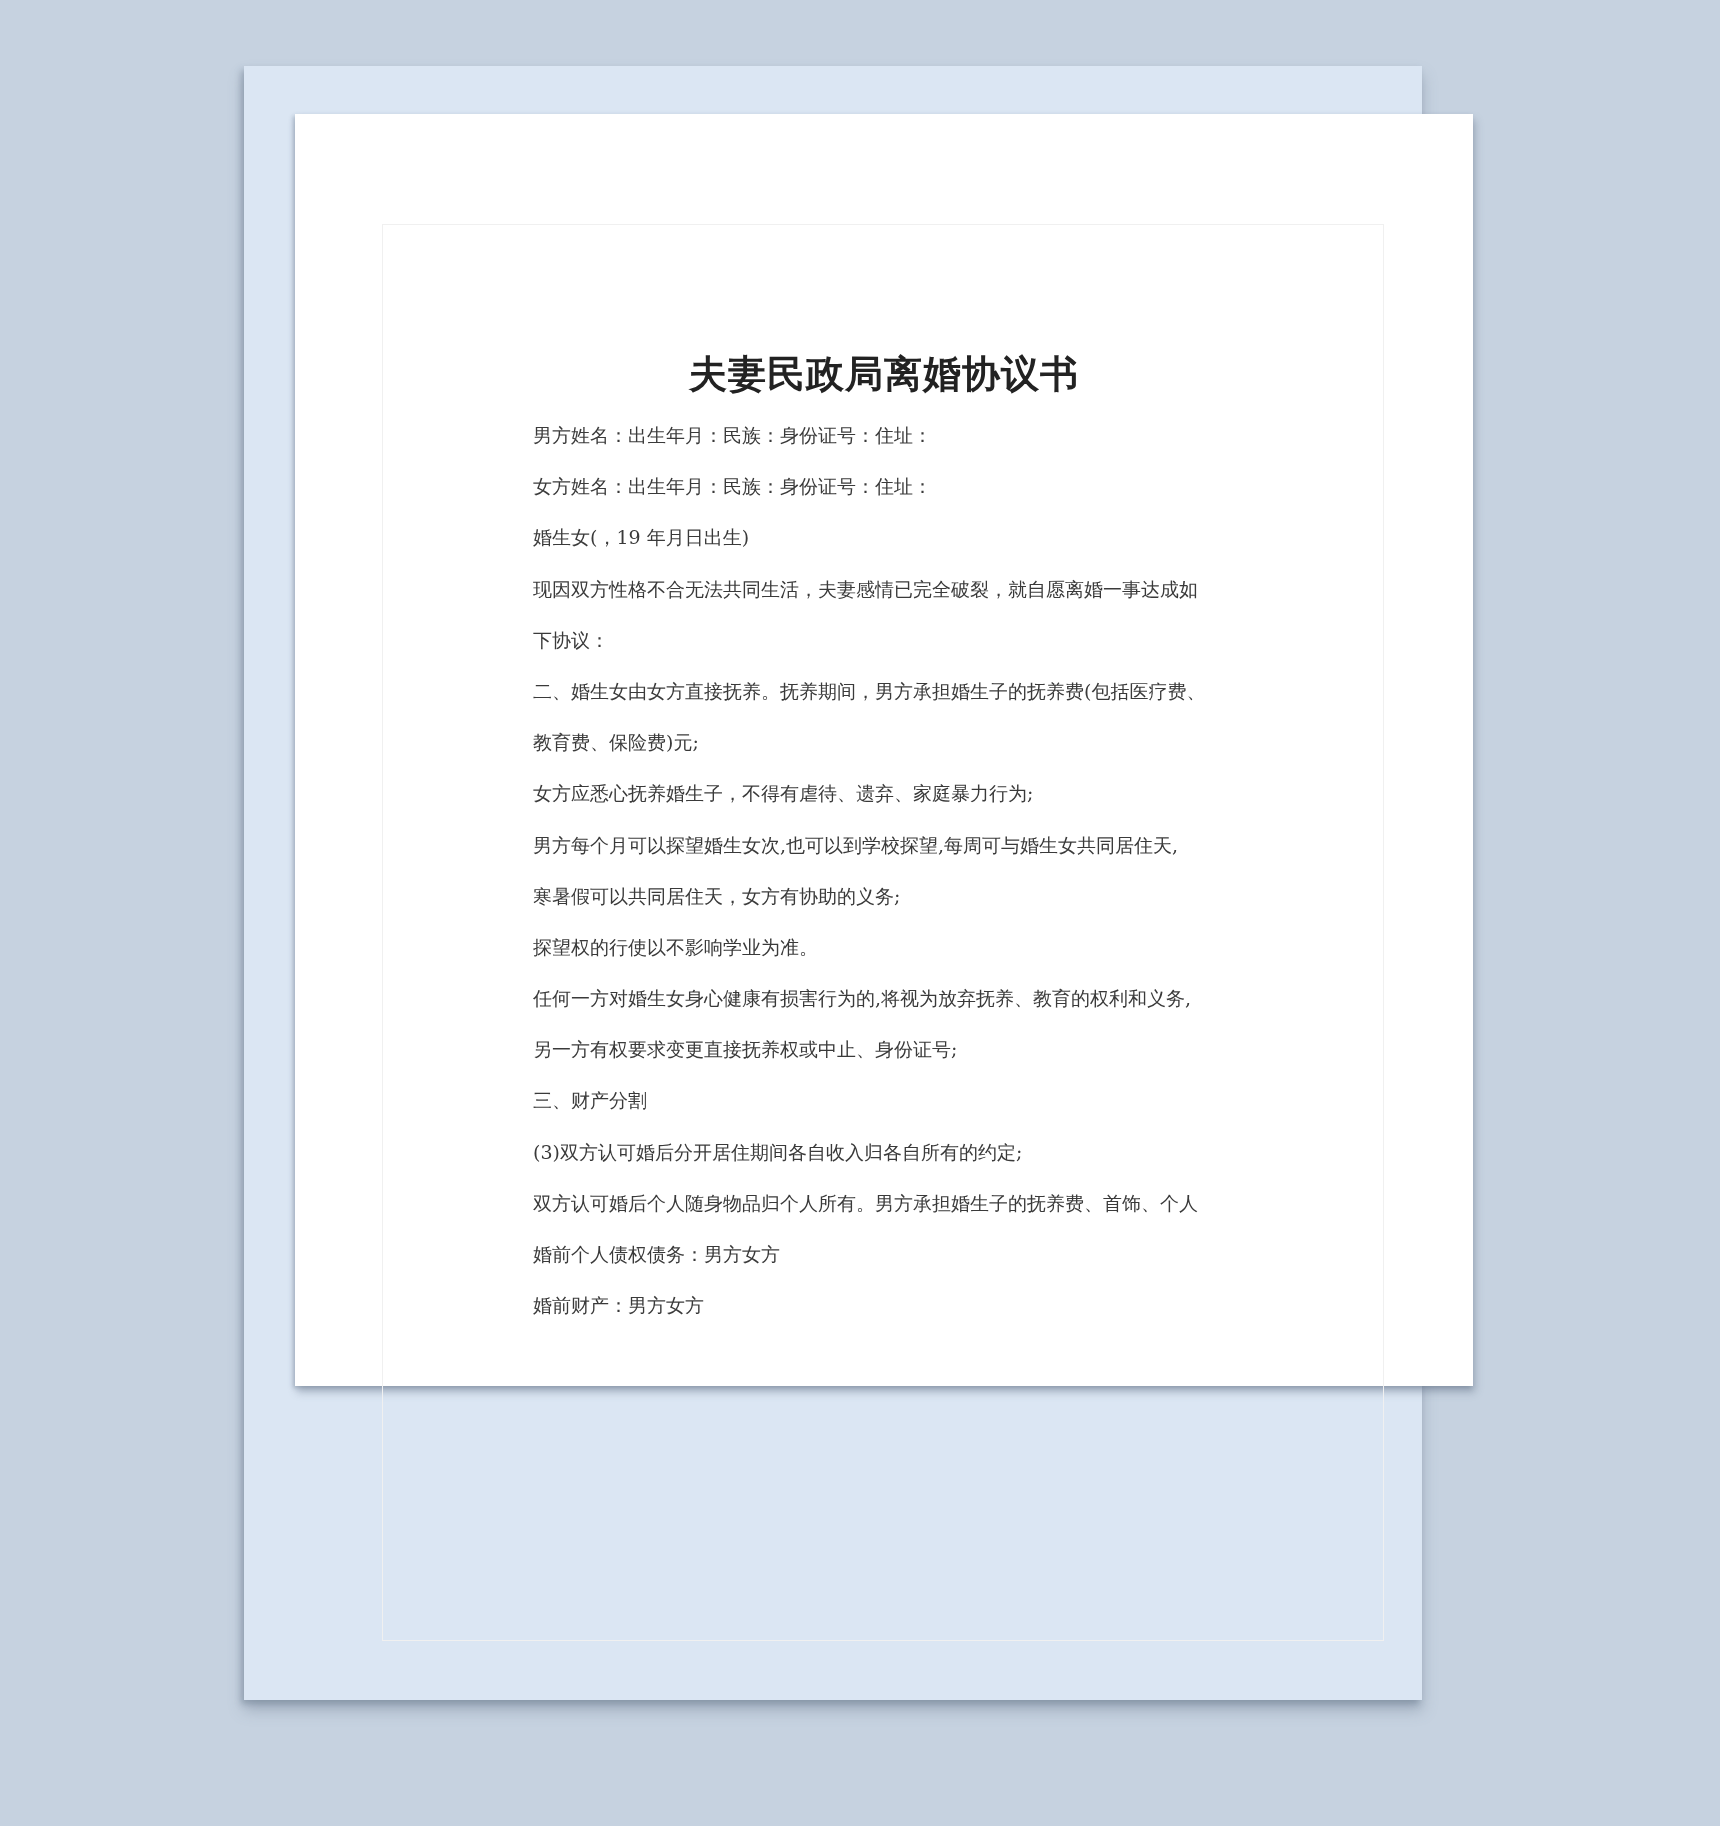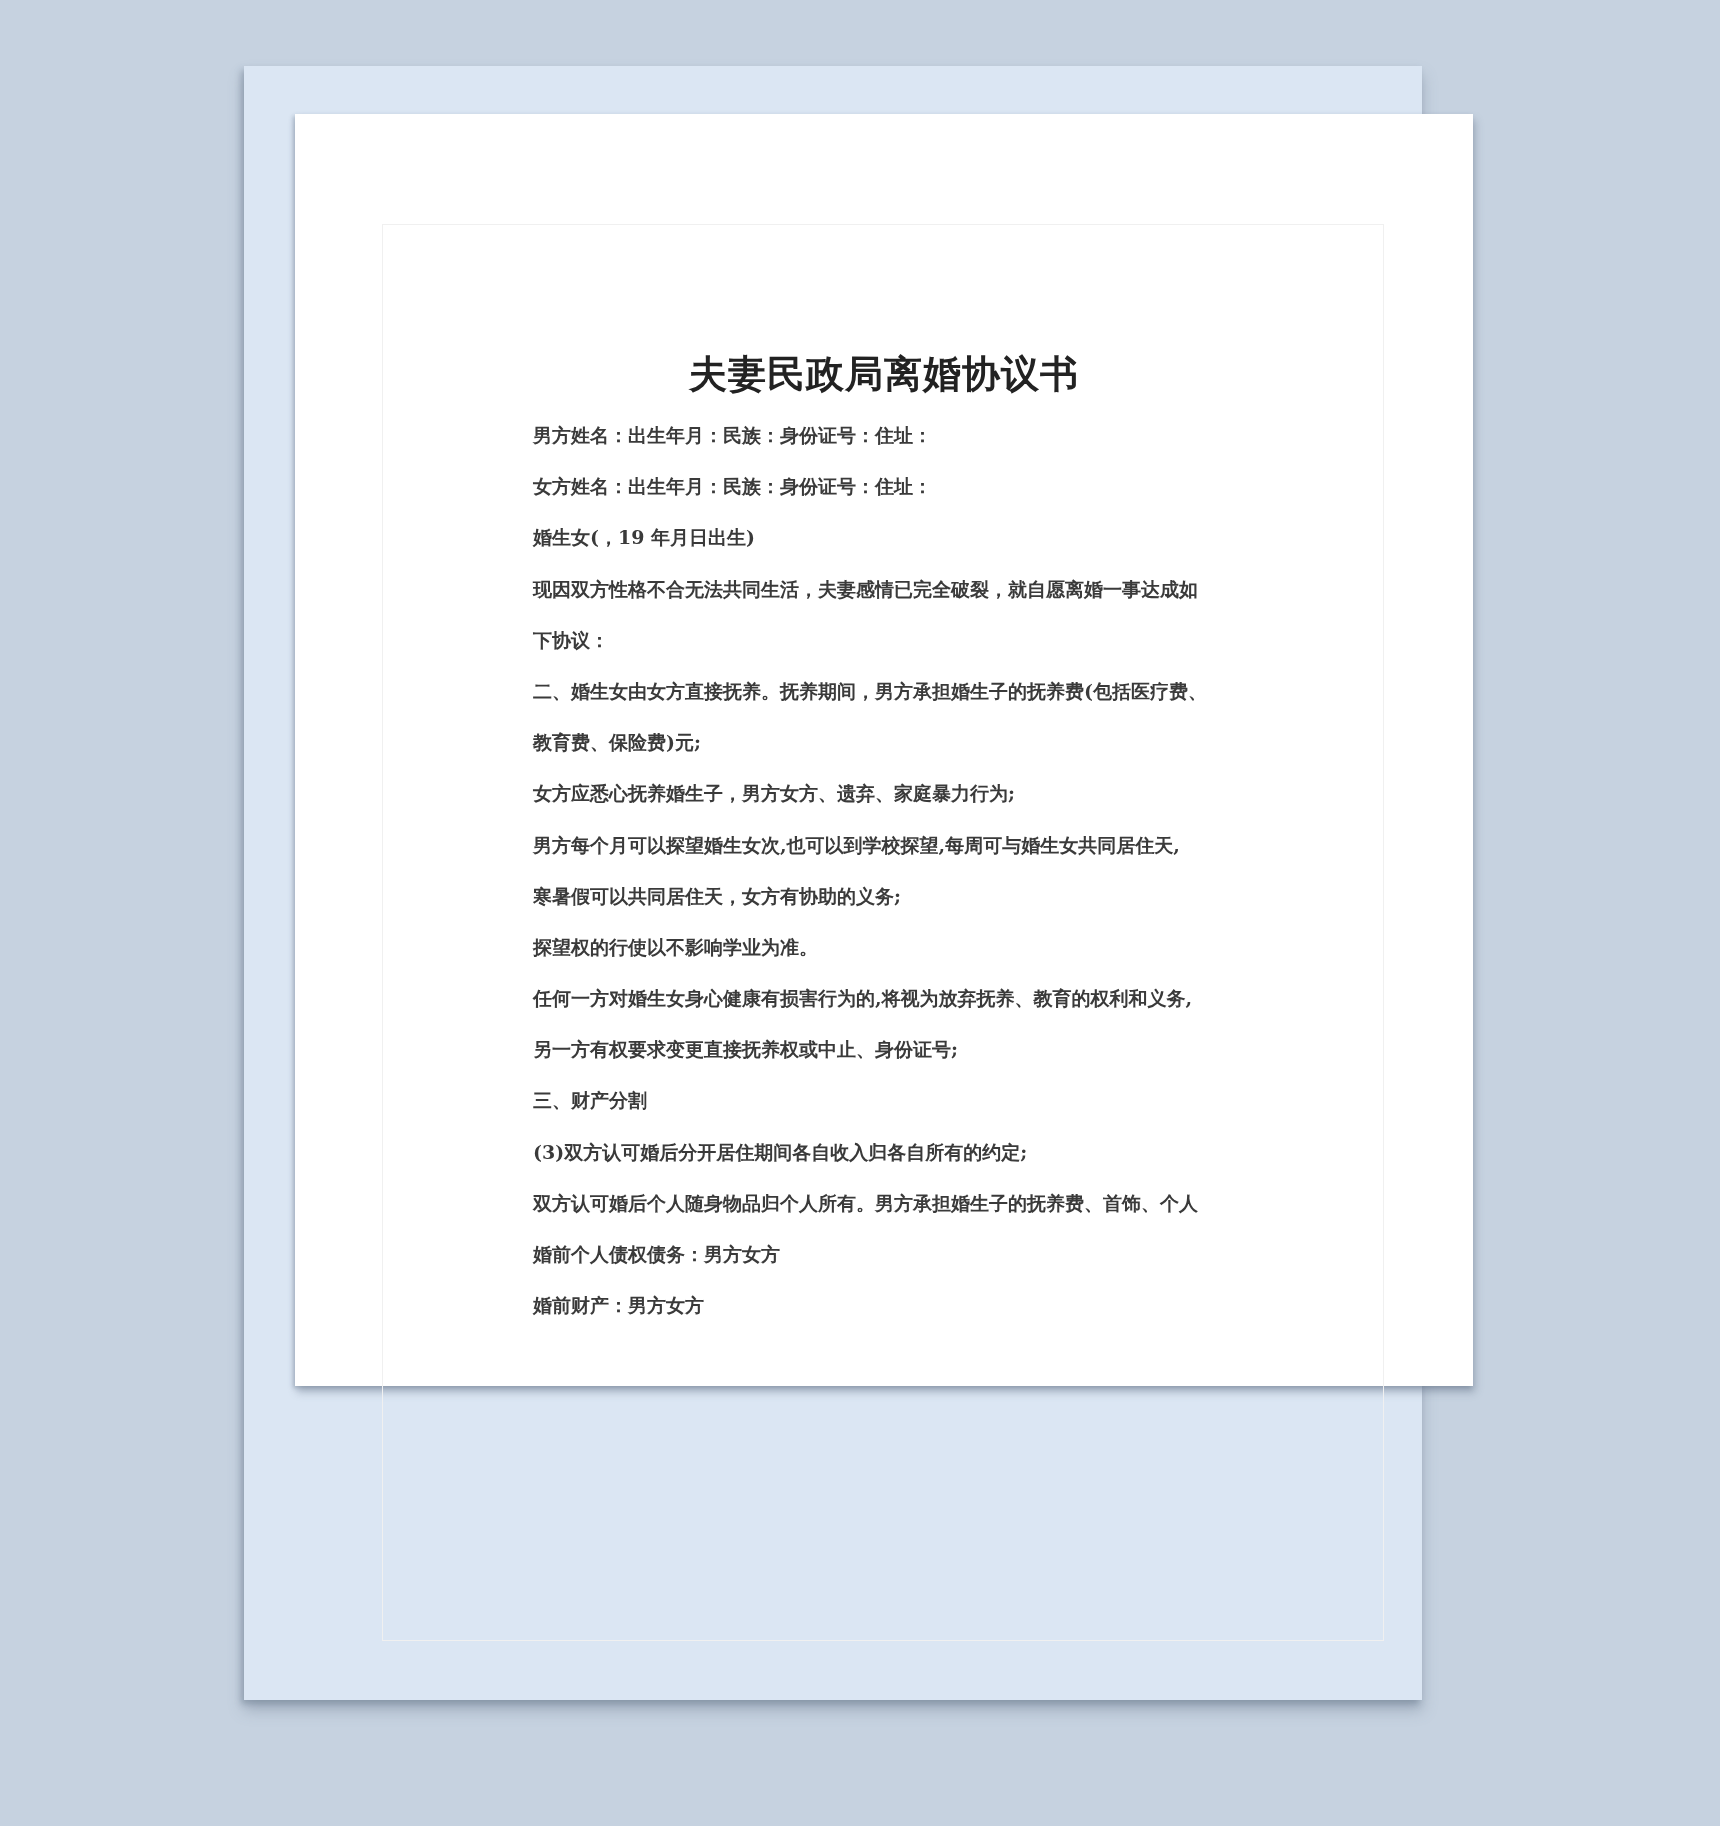--- a/index.html
+++ b/index.html
@@ -21,21 +21,21 @@
   .inner-frame {
     position:absolute; left:87px; top:110px; width:1000px; height:1415px;
     border:1px solid #f0f0f0;
   }
   .title {
     position:absolute; left:0; right:0; top:236px; text-align:center;
     font-size:38px; font-weight:bold; color:#222; letter-spacing:1px;
     line-height:48px;
   }
   .body-text {
-    position:absolute; left:238px; top:296px; width:720px;font-weight:bold;
+    position:absolute; left:238px; top:296px; width:720px;
   }
   .line {
     font-size:19px; color:#3a3a3a; line-height:51.2px; height:51.2px;
     white-space:nowrap;
   }
 </style>
 </head>
 <body>
 
 <div class="back-page"></div>
@@ -44,21 +44,21 @@
   <div class="inner-frame"></div>
   <div class="title">夫妻民政局离婚协议书</div>
   <div class="body-text">
     <div class="line">男方姓名：出生年月：民族：身份证号：住址：</div>
     <div class="line">女方姓名：出生年月：民族：身份证号：住址：</div>
     <div class="line">婚生女(，19 年月日出生)</div>
     <div class="line">现因双方性格不合无法共同生活，夫妻感情已完全破裂，就自愿离婚一事达成如</div>
     <div class="line">下协议：</div>
     <div class="line">二、婚生女由女方直接抚养。抚养期间，男方承担婚生子的抚养费(包括医疗费、</div>
     <div class="line">教育费、保险费)元;</div>
-    <div class="line">女方应悉心抚养婚生子，男方女方、遗弃、家庭暴力行为;</div>
+    <div class="line">女方应悉心抚养婚生子，不得有虐待、遗弃、家庭暴力行为;</div>
     <div class="line">男方每个月可以探望婚生女次,也可以到学校探望,每周可与婚生女共同居住天,</div>
     <div class="line">寒暑假可以共同居住天，女方有协助的义务;</div>
     <div class="line">探望权的行使以不影响学业为准。</div>
     <div class="line">任何一方对婚生女身心健康有损害行为的,将视为放弃抚养、教育的权利和义务,</div>
     <div class="line">另一方有权要求变更直接抚养权或中止、身份证号;</div>
     <div class="line">三、财产分割</div>
     <div class="line">(3)双方认可婚后分开居住期间各自收入归各自所有的约定;</div>
     <div class="line">双方认可婚后个人随身物品归个人所有。男方承担婚生子的抚养费、首饰、个人</div>
     <div class="line">婚前个人债权债务：男方女方</div>
     <div class="line">婚前财产：男方女方</div>

